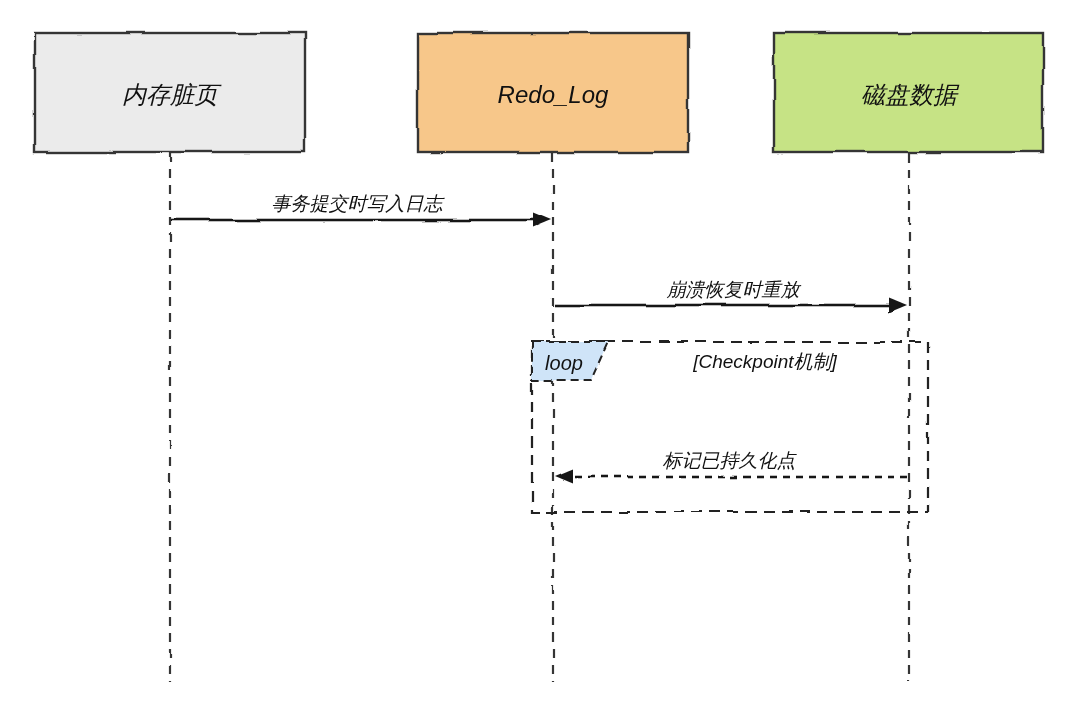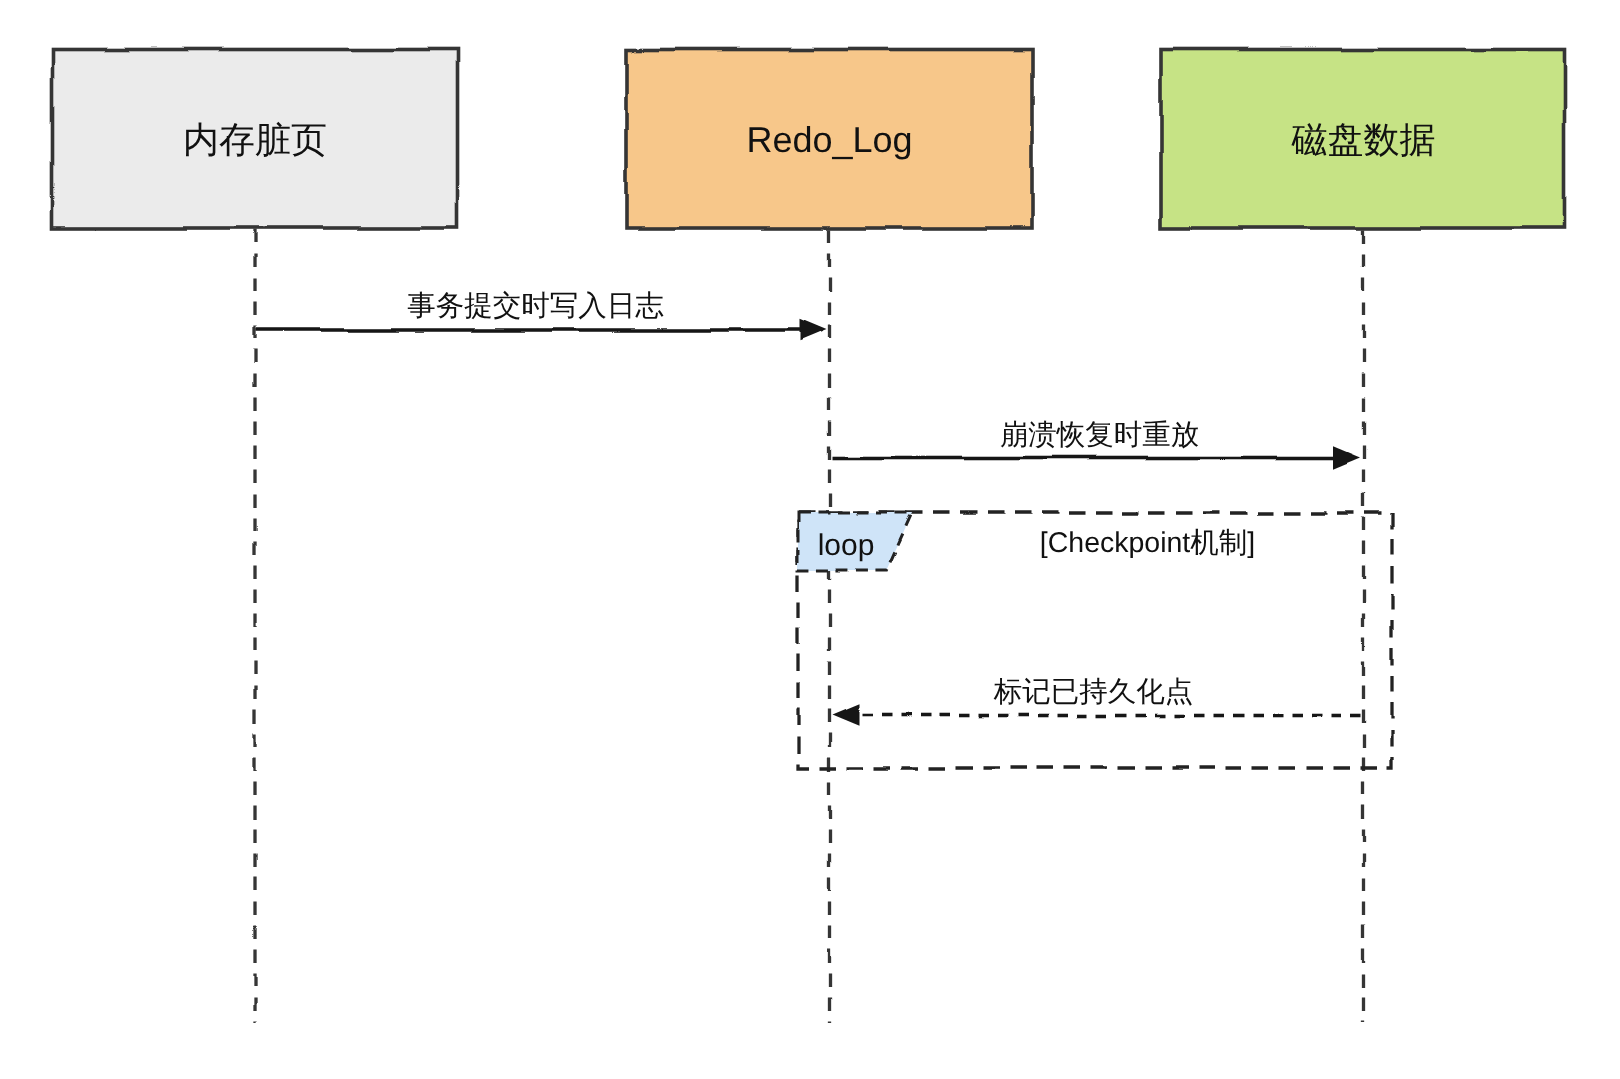--- a/index.html
+++ b/index.html
@@ -7,20 +7,21 @@
     padding: 0;
     background: #ffffff;
     font-family: "Liberation Sans", "DejaVu Sans", sans-serif;
   }
   .stage {
     position: relative;
     width: 1080px;
     height: 719px;
     background: #ffffff;
     overflow: hidden;
+    font-style: italic;
   }
   svg { display: block; }
   text {
     font-family: "Liberation Sans", "DejaVu Sans", sans-serif;
     fill: #111111;
   }
   .participant-label { font-size: 24px; }
   .message-label     { font-size: 19px; }
   .operator-label    { font-size: 20px; }
   .condition-label   { font-size: 19px; }

